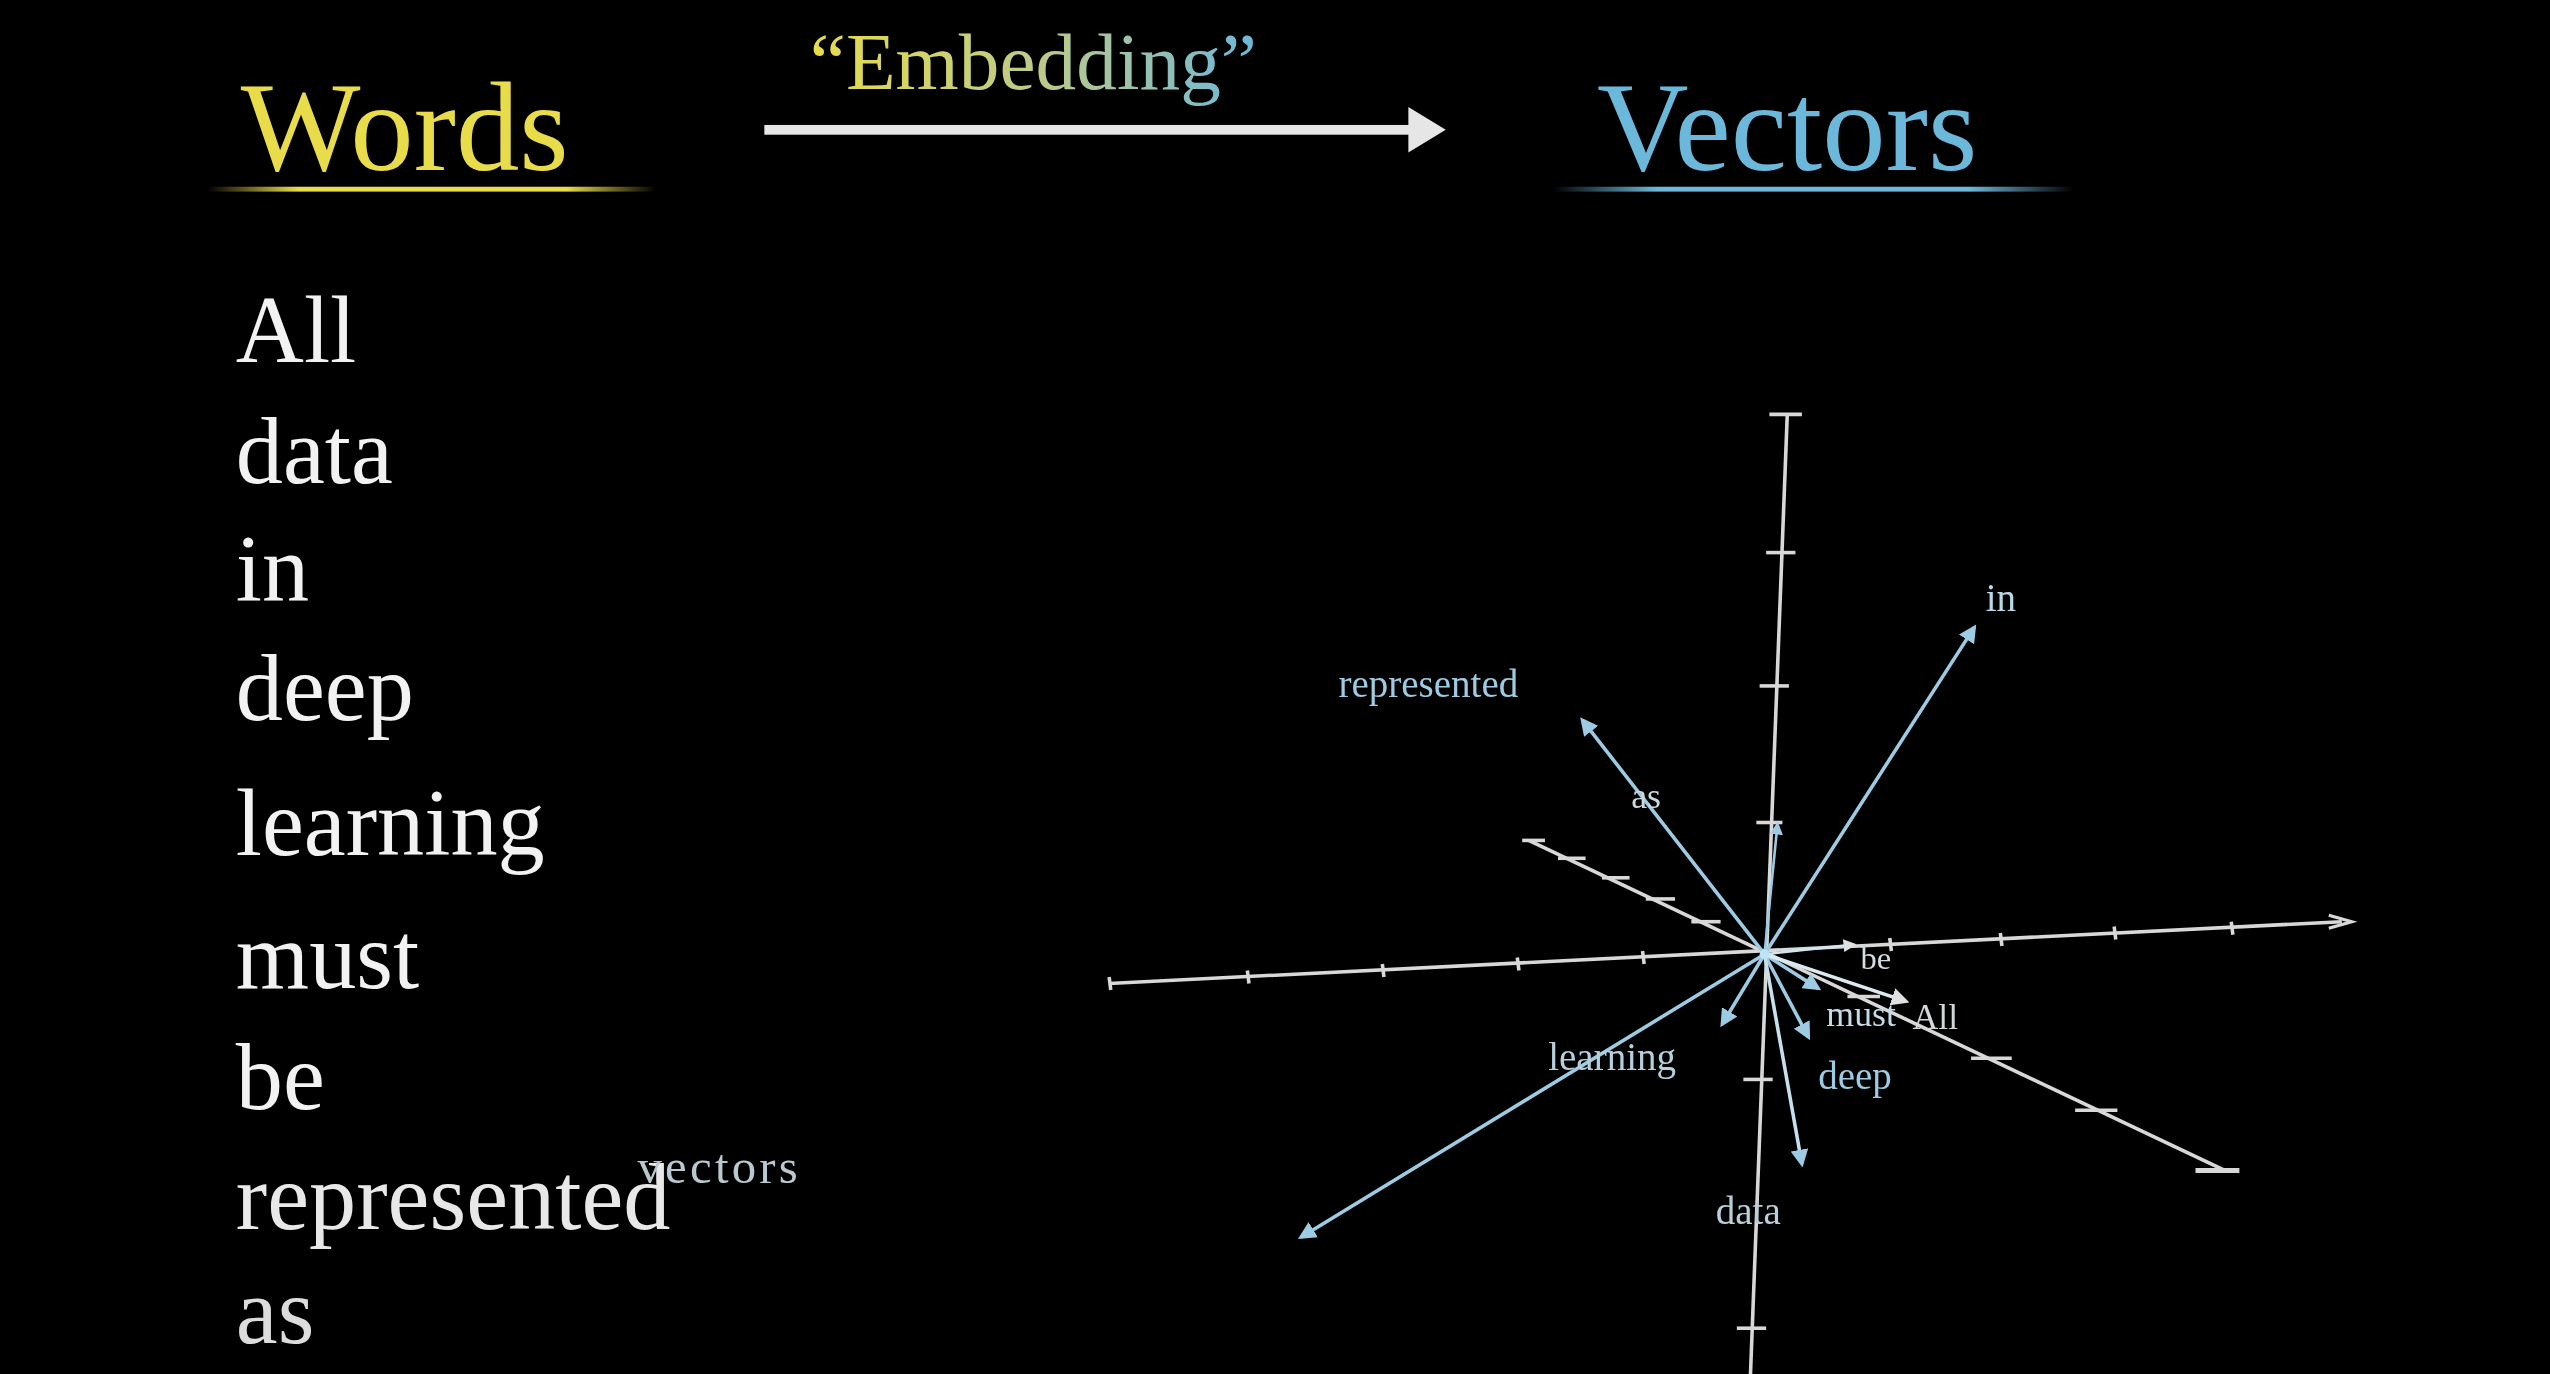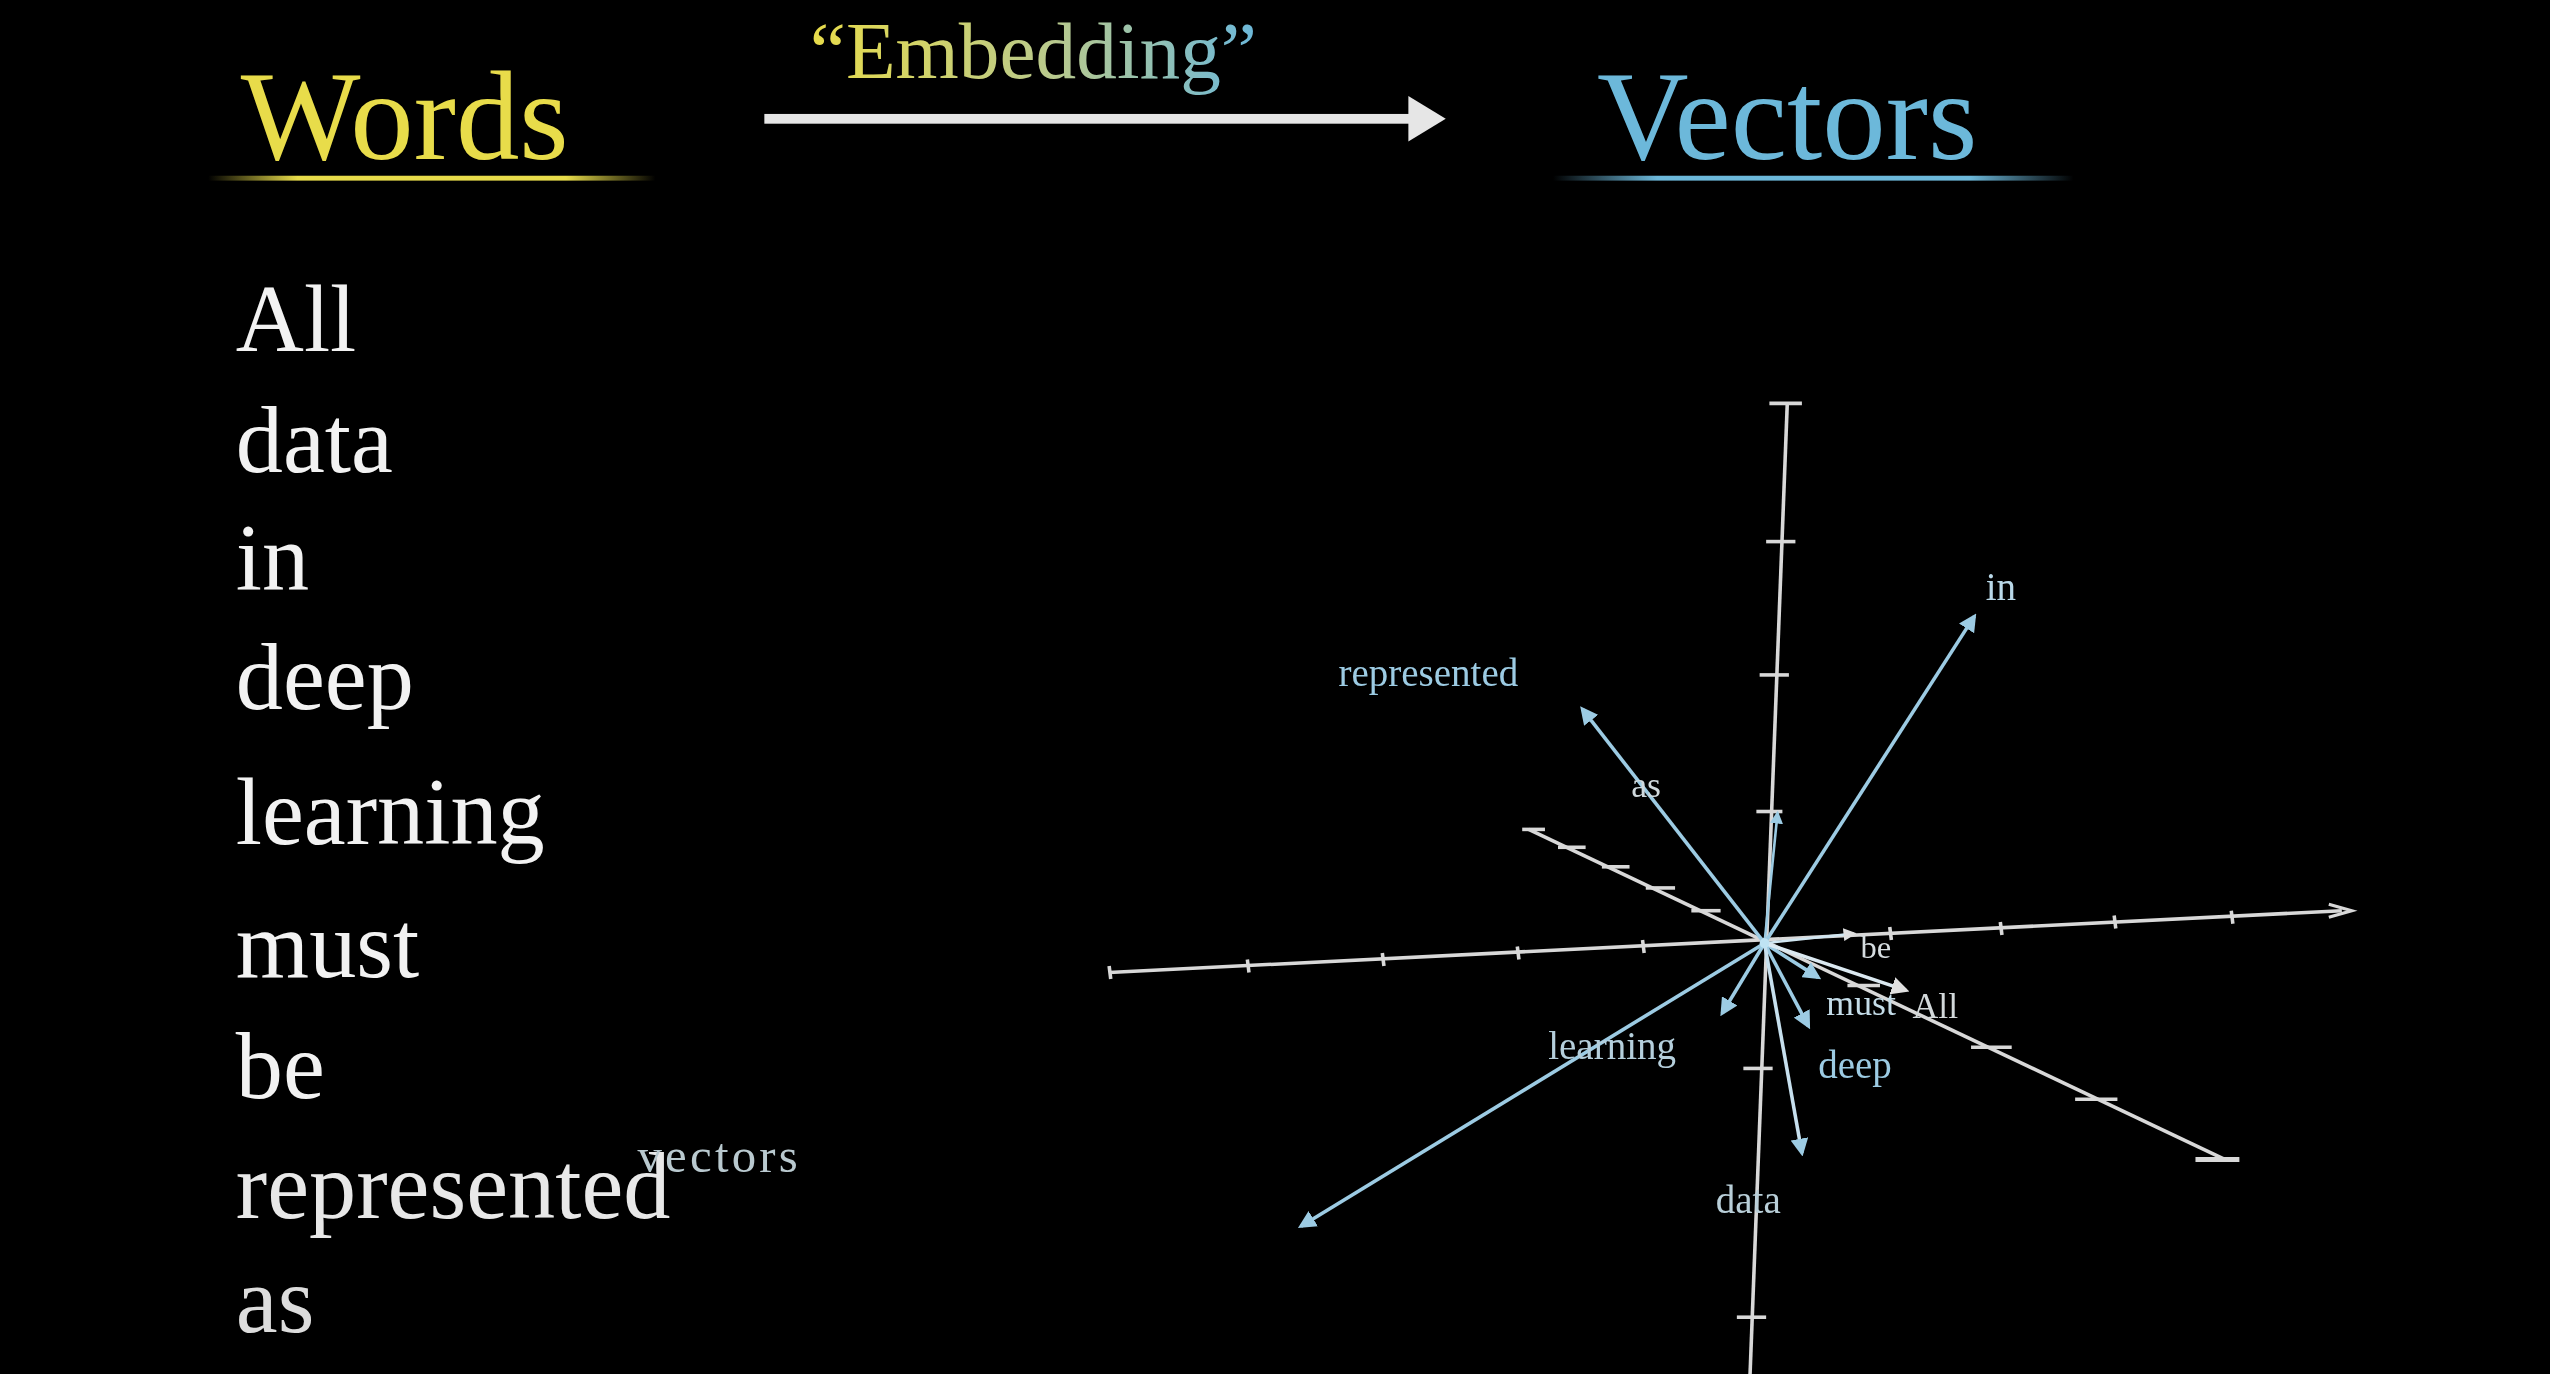--- a/index.html
+++ b/index.html
@@ -1,17 +1,17 @@
 <!DOCTYPE html>
 <html><head>
 <meta charset="utf-8">
 <style>
   html, body { margin:0; padding:0; background:#000; }
   body { width:2550px; height:1374px; overflow:hidden; position:relative; font-family:"DejaVu Serif","Liberation Serif",serif; }
-  .stage { position:absolute; left:0; top:5px; width:2550px; height:970px; }
+  .stage { position:absolute; left:0; top:16px; width:2550px; height:970px; }
   svg { position:absolute; left:0; top:0; width:2550px; height:1374px; }
   .serif { font-family:"Liberation Serif","DejaVu Serif",serif; }
 </style>
 </head>
 <body>
 
 <div class="stage">
 <svg viewBox="0 0 1568 845" preserveAspectRatio="none">
   <defs>
     <linearGradient id="embGrad" x1="0" x2="1" y1="0" y2="0">

